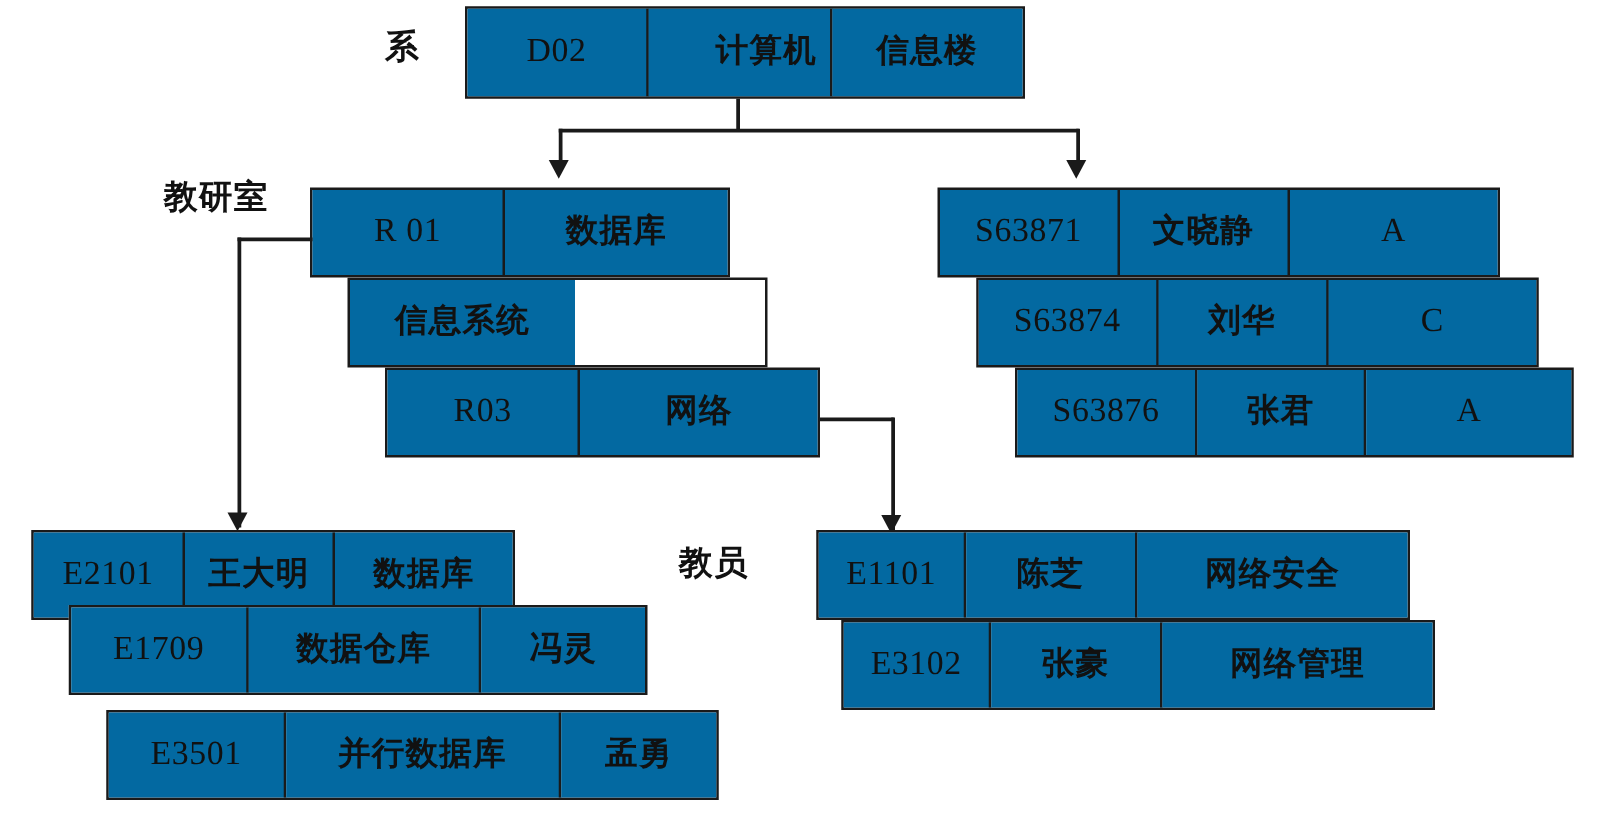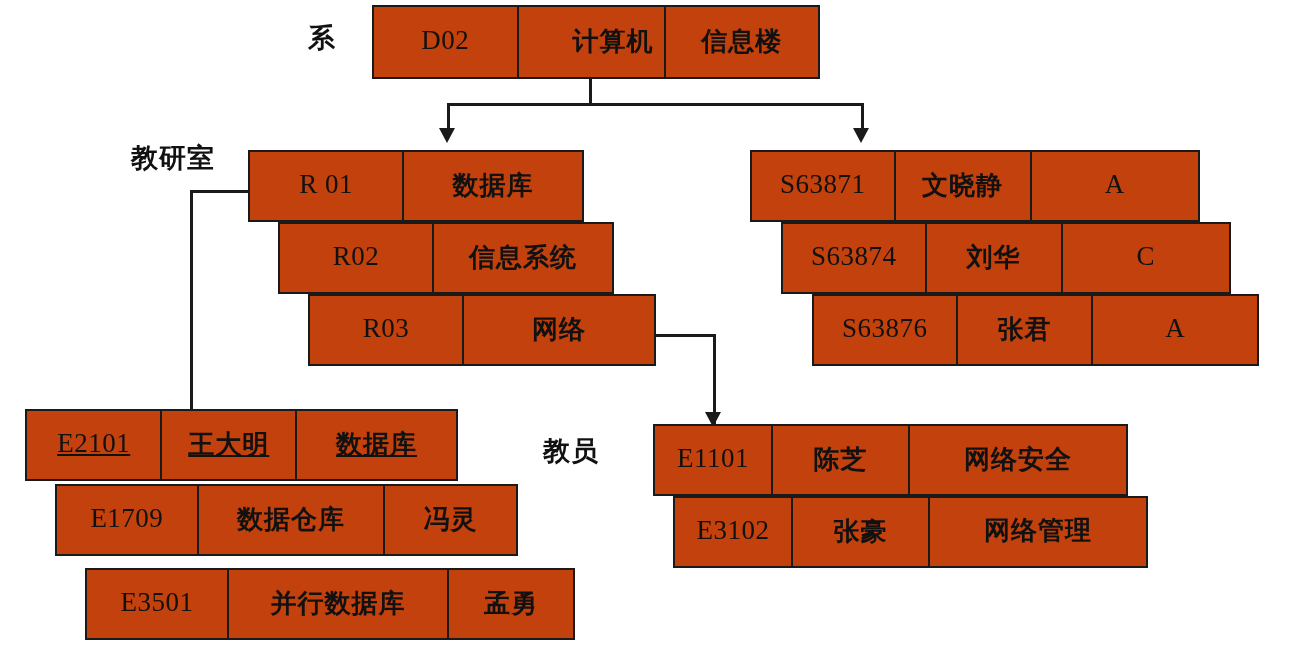--- a/index.html
+++ b/index.html
@@ -26,21 +26,21 @@
     box-sizing: border-box;
     border: 2.5px solid #1a1a1a;
     background: #ffffff;
   }
   .cell {
     box-sizing: border-box;
     display: flex;
     align-items: center;
     justify-content: center;
     border-right: 2.5px solid #1a1a1a;
-    background: #c2410c;
+    background: #0369a1;
     font-size: 27px;
     line-height: 1;
     letter-spacing: 0.5px;
     white-space: nowrap;
     padding-bottom: 3px;
   }
   .cell:last-child { border-right: none; }
   .cell.cjk {
     font-family: "DejaVu Sans", "Liberation Sans", sans-serif;
     font-weight: 700;
@@ -103,21 +103,20 @@
 
   <div class="vline" style="left:861px; top:103px; height:28px;"></div>
   <div class="arrowhead" style="left:853px; top:128px;"></div>
 
   <div class="record" style="left:248px; top:150px; width:336px; height:72px;">
     <div class="cell" style="width:156px;">R 01</div>
     <div class="cell cjk" style="width:180px;">数据库</div>
   </div>
 
   <div class="record" style="left:278px; top:222px; width:336px; height:72px;">
-    <div class="cell" style="width:156px;">R02</div>
     <div class="cell cjk" style="width:180px;">信息系统</div>
   </div>
 
   <div class="record" style="left:308px; top:294px; width:348px; height:72px;">
     <div class="cell" style="width:156px;">R03</div>
     <div class="cell cjk" style="width:192px;">网络</div>
   </div>
 
   <div class="hline" style="left:190px; top:190px; width:60px;"></div>
   <div class="vline" style="left:190px; top:190px; height:232px;"></div>
@@ -138,21 +137,21 @@
     <div class="cell cjk" style="width:137px;">刘华</div>
     <div class="cell" style="width:168px;">C</div>
   </div>
 
   <div class="record" style="left:812px; top:294px; width:447px; height:72px;">
     <div class="cell" style="width:145px;">S63876</div>
     <div class="cell cjk" style="width:137px;">张君</div>
     <div class="cell" style="width:165px;">A</div>
   </div>
 
-  <div class="record" style="left:25px; top:409px; width:433px; height:72px;text-decoration:underline;">
+  <div class="record" style="left:25px; top:424px; width:387px; height:72px;">
     <div class="cell" style="width:143px;">E2101</div>
     <div class="cell cjk" style="width:142px;">王大明</div>
     <div class="cell cjk" style="width:168px;">数据库</div>
   </div>
 
   <div class="record" style="left:55px; top:484px; width:463px; height:72px;">
     <div class="cell" style="width:143px;">E1709</div>
     <div class="cell cjk" style="width:188px;">数据仓库</div>
     <div class="cell cjk" style="width:132px;">冯灵</div>
   </div>

